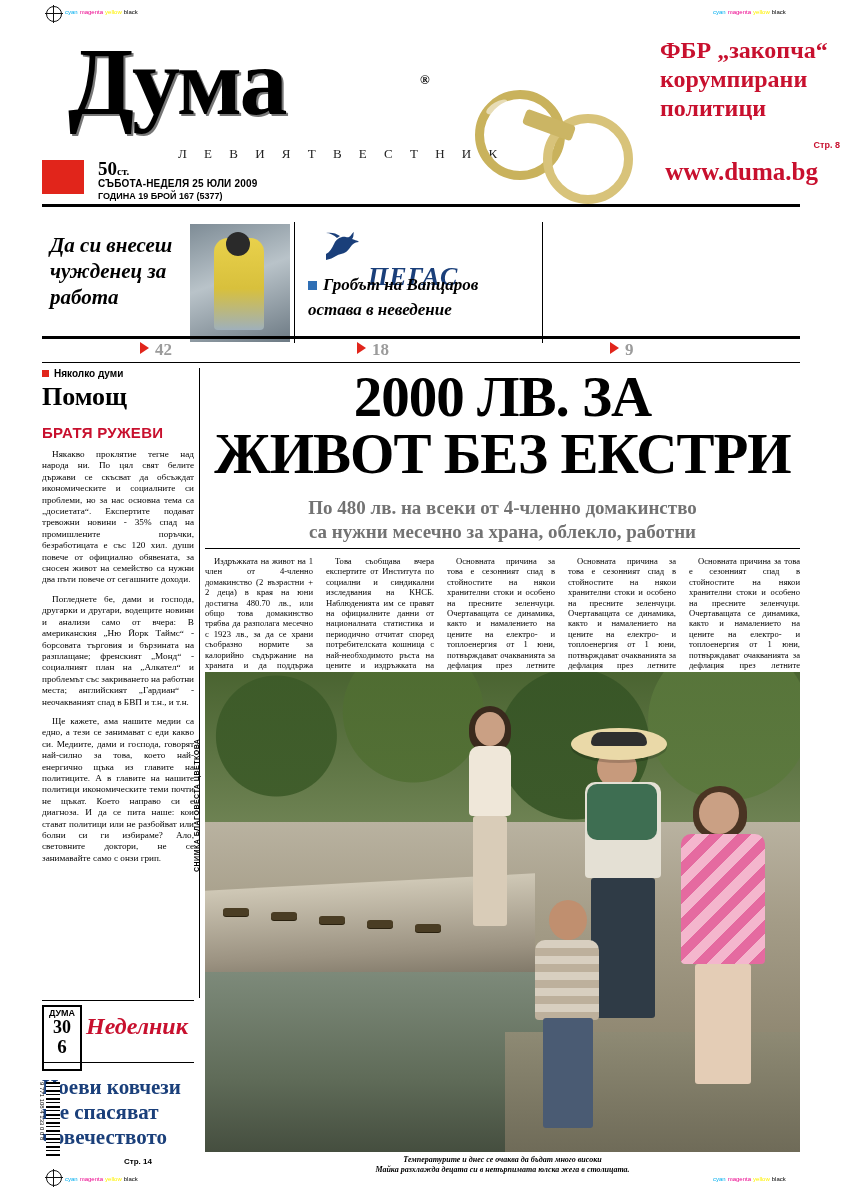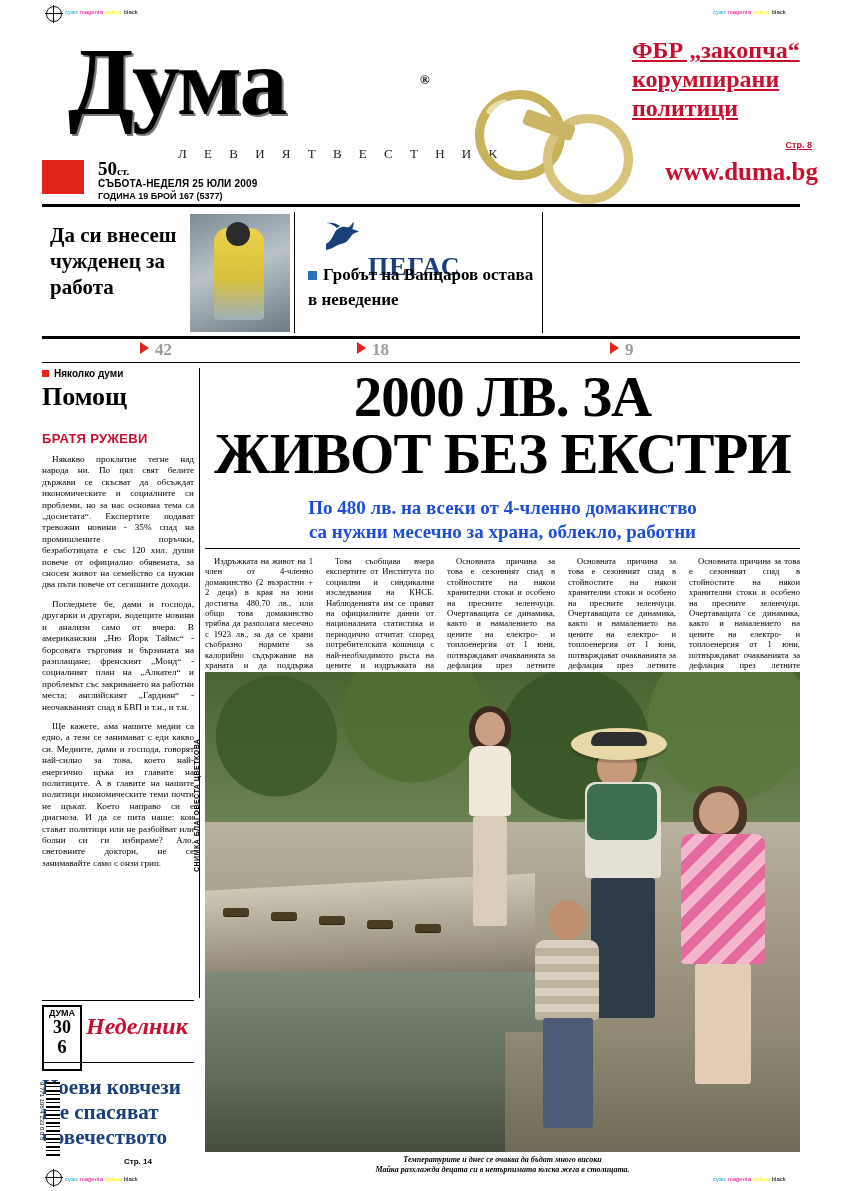--- a/index.html
+++ b/index.html
@@ -41,23 +41,23 @@
     font-size:13px;letter-spacing:7px;color:#222;
   }
   .cuffs{position:absolute;left:425px;top:28px;width:185px;height:125px;}
   .cuff-ring{position:absolute;border:9px solid #b9a14a;border-radius:50%;}
   .cuff-ring.a{left:10px;top:28px;width:72px;height:72px;border-color:#c9b25c;}
   .cuff-ring.b{left:78px;top:52px;width:72px;height:72px;border-color:#d8c37a;}
   .cuff-bar{position:absolute;left:58px;top:55px;width:52px;height:16px;background:#cbb564;transform:rotate(20deg);border-radius:4px;}
   .cuff-shine{position:absolute;left:20px;top:40px;width:24px;height:10px;background:rgba(255,255,255,.55);border-radius:50%;transform:rotate(-30deg);}
 
   .headline-right{
-    position:absolute;left:632px;top:36px;width:180px;
+    position:absolute;left:660px;top:36px;width:180px;
     font-family:"Liberation Serif",serif;font-weight:bold;
-    color:#c8102e;font-size:24px;line-height:29px;text-decoration:underline;
+    color:#c8102e;font-size:24px;line-height:29px;
   }
   .headline-right .pg{
     display:block;margin-top:8px;color:#c8102e;font-size:9px;font-weight:bold;text-align:right;
     font-family:"Liberation Sans",sans-serif;
   }
   .site{
     position:absolute;left:628px;top:158px;width:190px;text-align:right;
     color:#c8102e;font-weight:bold;font-size:25px;font-family:"Liberation Serif",serif;
   }
 
@@ -67,21 +67,21 @@
   .price small{font-size:11px;font-weight:bold;}
   .dateline{position:absolute;left:98px;top:178px;font-size:10px;font-weight:bold;font-family:"Liberation Sans",sans-serif;letter-spacing:.2px;}
   .issue{position:absolute;left:98px;top:191px;font-size:9px;font-weight:bold;font-family:"Liberation Sans",sans-serif;}
 
   .rule{position:absolute;background:#000;}
   .rule.thick{height:3px;}
   .rule.thin{height:1px;}
   .vrule{position:absolute;width:1px;background:#000;}
 
   
-  .teasers{position:absolute;left:42px;top:210px;width:758px;height:125px;}
+  .teasers{position:absolute;left:42px;top:220px;width:758px;height:125px;font-style:italic;}
   .teaser{position:absolute;top:0;height:125px;}
   .t1{left:0;width:250px;}
   .t2{left:258px;width:240px;}
   .t3{left:506px;width:252px;}
   .t1 .txt{position:absolute;left:8px;top:12px;width:128px;font-weight:bold;font-size:21px;line-height:26px;}
   .t1 .photo{position:absolute;left:148px;top:4px;width:100px;height:118px;background:linear-gradient(160deg,#7e8c96 0%,#b9c3c9 45%,#6d7a84 100%);}
   .t1 .photo .person{position:absolute;left:24px;top:14px;width:50px;height:92px;background:linear-gradient(180deg,#e9d14b 0%,#d8c03c 55%,#9fb0bb 100%);border-radius:14px 14px 4px 4px;}
   .t1 .photo .head{position:absolute;left:36px;top:8px;width:24px;height:24px;border-radius:50%;background:#2a2a2a;}
   .pegas{position:absolute;left:20px;top:8px;width:200px;height:34px;}
   .pegas .word{position:absolute;left:48px;top:2px;font-weight:bold;font-size:26px;color:#1a3f7a;letter-spacing:1px;margin-top:32px;}
@@ -97,35 +97,35 @@
   
   .arrowrow{position:absolute;left:42px;top:340px;width:758px;height:20px;}
   .arrowitem{position:absolute;top:0;font-weight:bold;font-size:17px;color:#9b9b9b;font-family:"Liberation Serif",serif;}
   .arrowitem .tri{display:inline-block;width:0;height:0;border-left:9px solid #e1251b;border-top:6px solid transparent;border-bottom:6px solid transparent;margin-right:6px;vertical-align:1px;}
 
   
   .leftcol{position:absolute;left:42px;top:368px;width:152px;}
   .kicker{font-size:10px;font-weight:bold;font-family:"Liberation Sans",sans-serif;}
   .kicker .sq{display:inline-block;width:7px;height:7px;background:#e1251b;margin-right:5px;}
   .col-title{font-weight:bold;font-size:26px;margin-top:4px;line-height:28px;}
-  .byline{color:#c8102e;font-weight:bold;font-size:13px;font-family:"Liberation Sans",sans-serif;margin-top:20px;letter-spacing:.3px;}
+  .byline{color:#c8102e;font-weight:bold;font-size:15px;font-family:"Liberation Sans",sans-serif;margin-top:13px;letter-spacing:.3px;}
   .editorial{
     margin-top:6px;font-size:9.2px;line-height:11.4px;text-align:justify;
     font-family:"Liberation Serif",serif;
   }
   .editorial p{margin:8px 0 4px 0;text-indent:10px;}
 
   
   .mainhead{
     position:absolute;left:205px;top:368px;width:595px;
     font-weight:bold;font-size:57px;line-height:57px;letter-spacing:-1px;text-align:center;
   }
   .subhead{
     position:absolute;left:205px;top:496px;width:595px;
-    font-weight:bold;font-size:19px;line-height:24px;text-align:center;color:#1d4ed8;
+    font-weight:bold;font-size:19px;line-height:24px;text-align:center;color:#737373;
   }
 
   
   .artcols{position:absolute;left:205px;top:556px;width:595px;height:110px;}
   .artcol{position:absolute;top:0;width:108px;font-size:8.6px;line-height:10.4px;text-align:justify;}
   .artcol p{margin:0;text-indent:9px;}
   .ac1{left:0;}
   .ac2{left:121px;}
   .ac3{left:242px;}
   .ac4{left:363px;}

